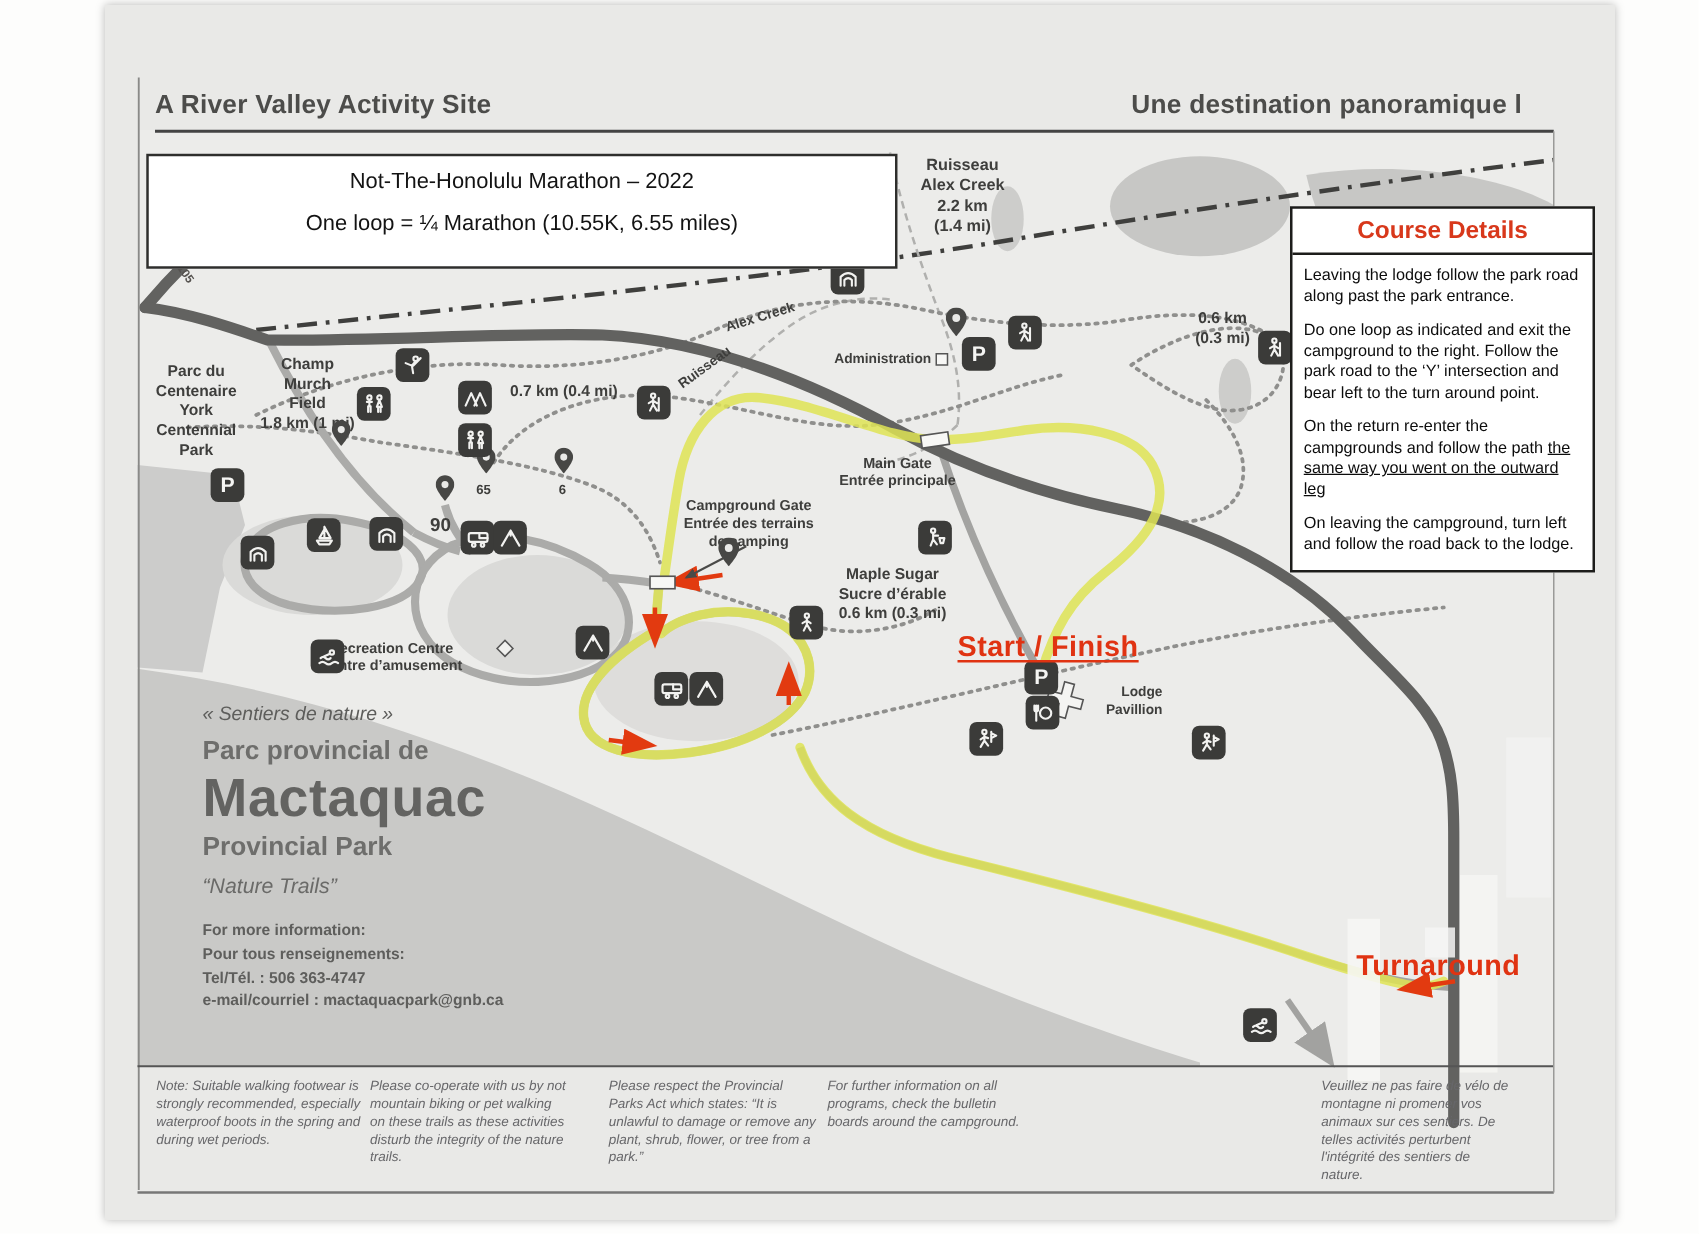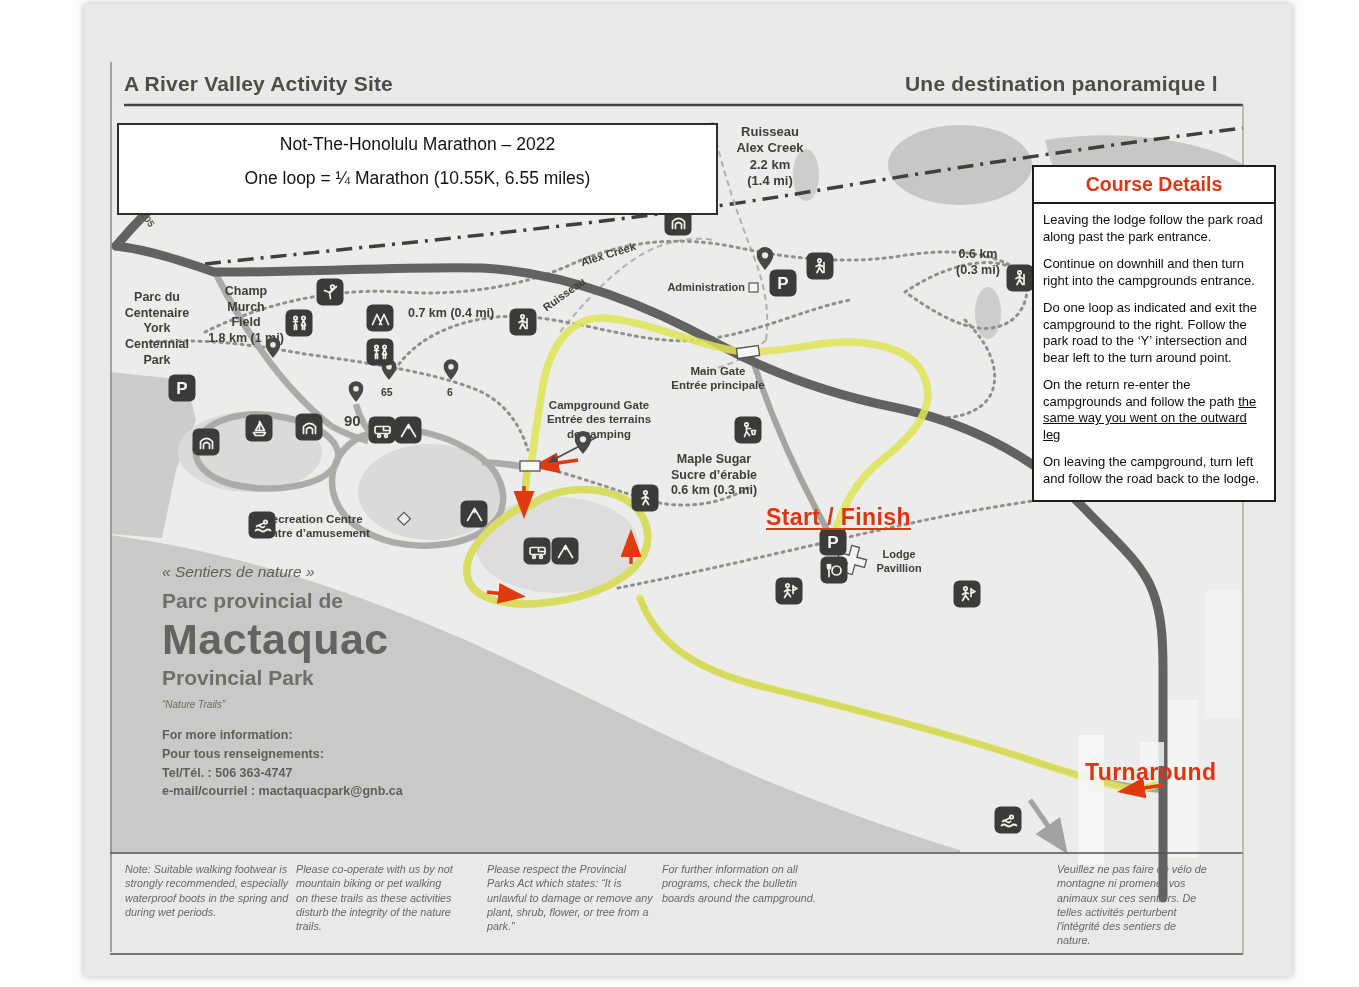--- a/index.html
+++ b/index.html
@@ -34,21 +34,21 @@
        transform:translate(-50%,-50%);display:flex;align-items:center;justify-content:center;}
   .pic svg{stroke:#f2f2f0;fill:none;stroke-width:1.7;stroke-linecap:round;stroke-linejoin:round;}
   .pic .pletter{color:#f5f5f3;font-weight:bold;font-size:17px;font-family:"Liberation Sans",sans-serif;}
   .pin{position:absolute;z-index:4;transform:translate(-50%,-100%);}
   
   .park{position:absolute;left:162px;top:563px;width:272px;text-align:left;z-index:4;}
   .park .sent{font-style:italic;font-size:15.5px;color:#5d5d5b;}
   .park .ppd{margin-top:8px;font-size:21px;font-weight:bold;color:#6e6e6c;}
   .park .big{margin-top:2px;font-size:43px;font-weight:bold;color:#636361;letter-spacing:.5px;}
   .park .pp2{margin-top:2px;font-size:21px;font-weight:bold;color:#6e6e6c;}
-  .park .nt{margin-top:9px;font-style:italic;font-size:10px;color:#6a6a68;}
+  .park .nt{margin-top:9px;font-style:italic;font-size:17px;color:#6a6a68;}
   .park .info{margin-top:16px;font-size:12.5px;font-weight:bold;color:#5e5e5c;line-height:1.5;}
   
   .note{position:absolute;top:862px;font-style:italic;font-size:10.8px;color:#67676a;
         line-height:1.32;z-index:4;}
 </style>
 </head>
 <body>
 
 <div class="page">
   <div class="scan"></div>
@@ -159,21 +159,20 @@
 
   <div class="tbox">
     <div class="l1">Not-The-Honolulu Marathon – 2022</div>
     <div class="l2">One loop  =  ¼ Marathon (10.55K,  6.55 miles)</div>
   </div>
 
   <div class="cbox">
     <div class="cbox-title">Course Details</div>
     <div class="cbox-body">
       <p>Leaving the lodge follow the park road along past the park entrance.</p>
-      <p>Continue on downhill and then turn right into the campgrounds entrance.</p>
       <p>Do one loop as indicated and exit the campground to the right. Follow the park road to the ‘Y’ intersection and bear left to the turn around point.</p>
       <p><span>On the return re-enter the campgrounds and follow the path </span><span class="uline">the same way you went on the outward leg</span></p>
       <p>On leaving the campground, turn left and follow the road back to the lodge.</p>
     </div>
   </div>
 
   <div class="ml" style="left:720px;top:124px;width:100px;font-size:13px;">Ruisseau
 Alex Creek
 2.2 km
 (1.4 mi)</div>
@@ -195,21 +194,21 @@
   <div class="ml" style="left:668px;top:364px;width:100px;font-size:11.5px;">Main Gate
 Entrée principale</div>
   <div class="ml" style="left:545px;top:398px;width:108px;font-size:11.5px;">Campground Gate
 Entrée des terrains
 de camping</div>
   <div class="ml" style="left:655px;top:452px;width:118px;font-size:12.5px;">Maple Sugar
 Sucre d’érable
 0.6 km (0.3 mi)</div>
   <div class="ml" style="left:245px;top:512px;width:136px;font-size:11.5px;">Recreation Centre
 Centre d’amusement</div>
-  <div class="ml" style="left:868px;top:548px;width:62px;text-align:center;font-size:11px;">Lodge
+  <div class="ml" style="left:868px;top:548px;width:62px;text-align:right;font-size:11px;">Lodge
 Pavillion</div>
   <div class="ml" style="left:131px;top:209px;transform:rotate(55deg);font-size:9.5px;color:#55524f;">te 105</div>
   <div class="ml" style="left:344px;top:412px;font-size:15px;">90</div>
   <div class="ml" style="left:381px;top:386px;font-size:10.5px;">65</div>
   <div class="ml" style="left:447px;top:386px;font-size:10.5px;">6</div>
 
   <div class="red-ann" style="left:766px;top:504px;text-decoration:underline;text-underline-offset:3px;">Start / Finish</div>
   <div class="red-ann" style="left:1085px;top:759px;">Turnaround</div>
 
   <div class="pin" style="left:273px;top:362px;"><svg width="15" height="21" viewBox="0 0 16 22">

